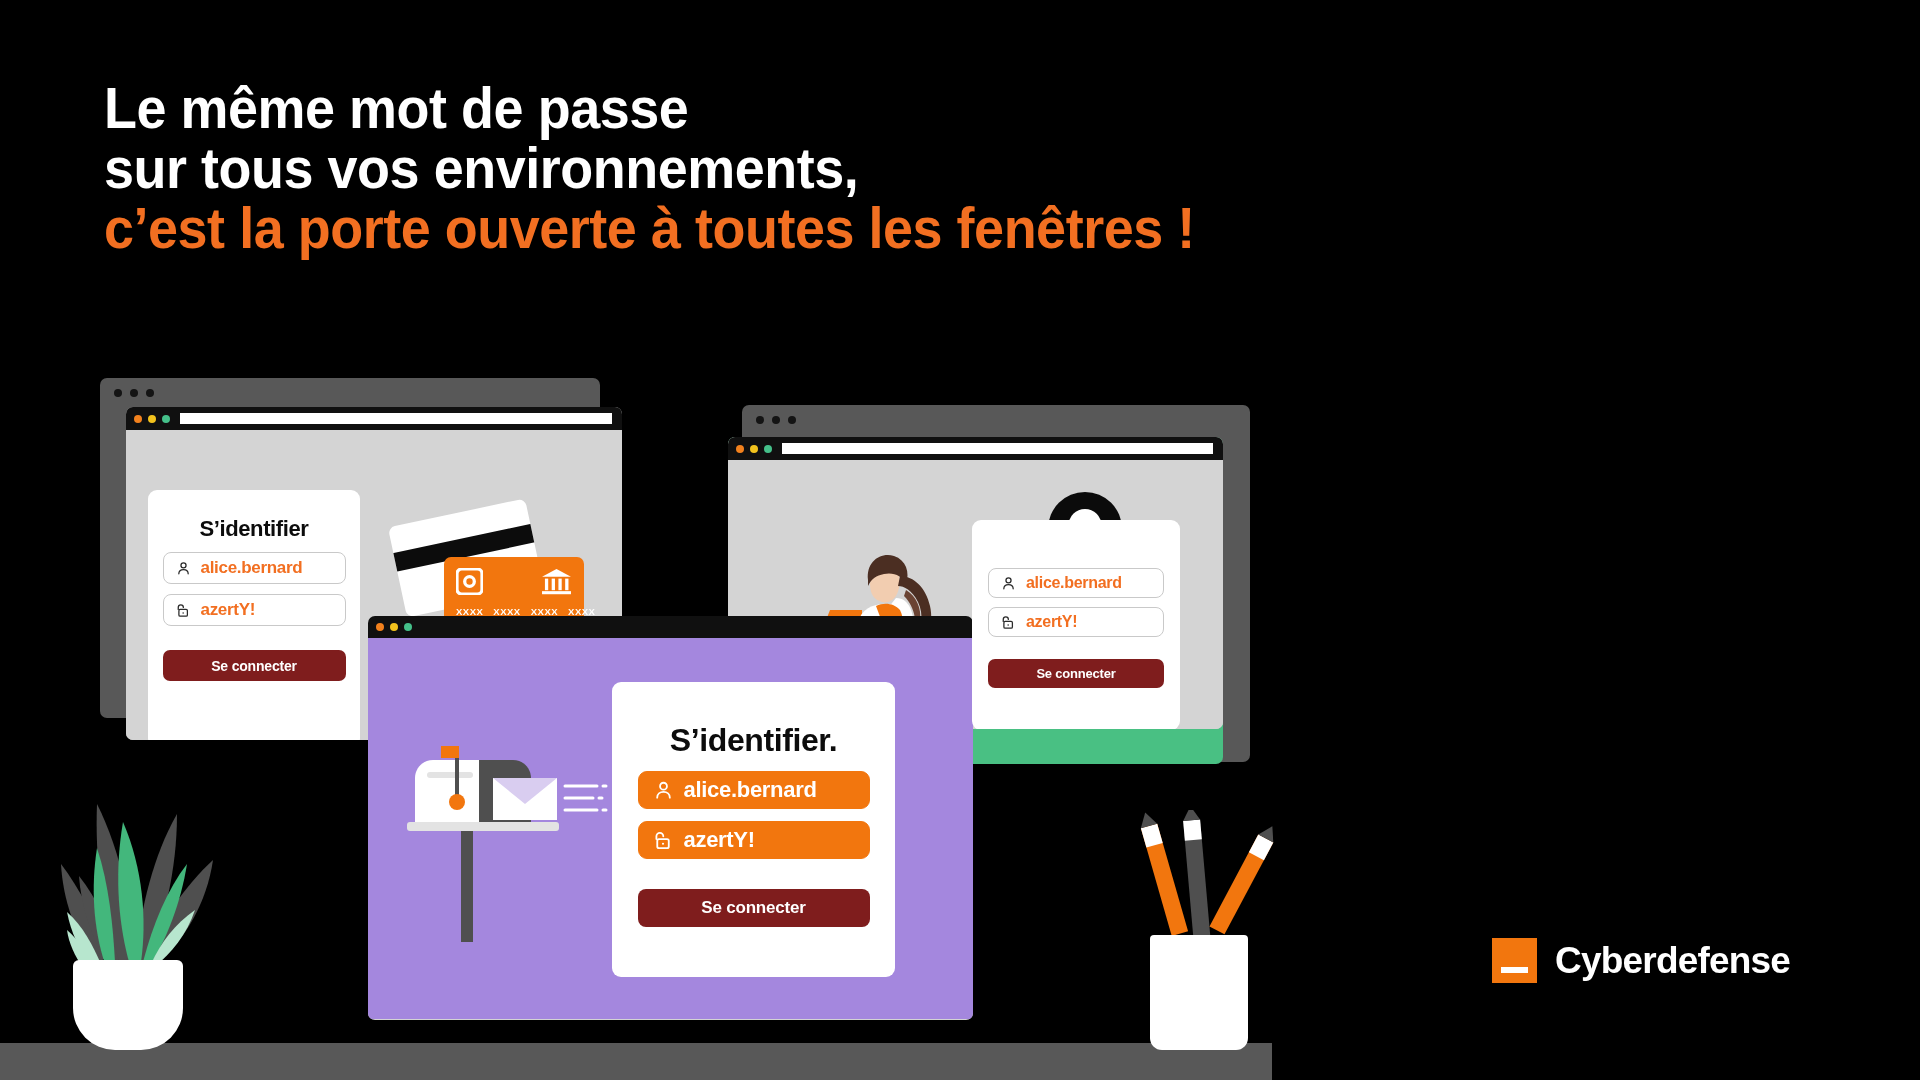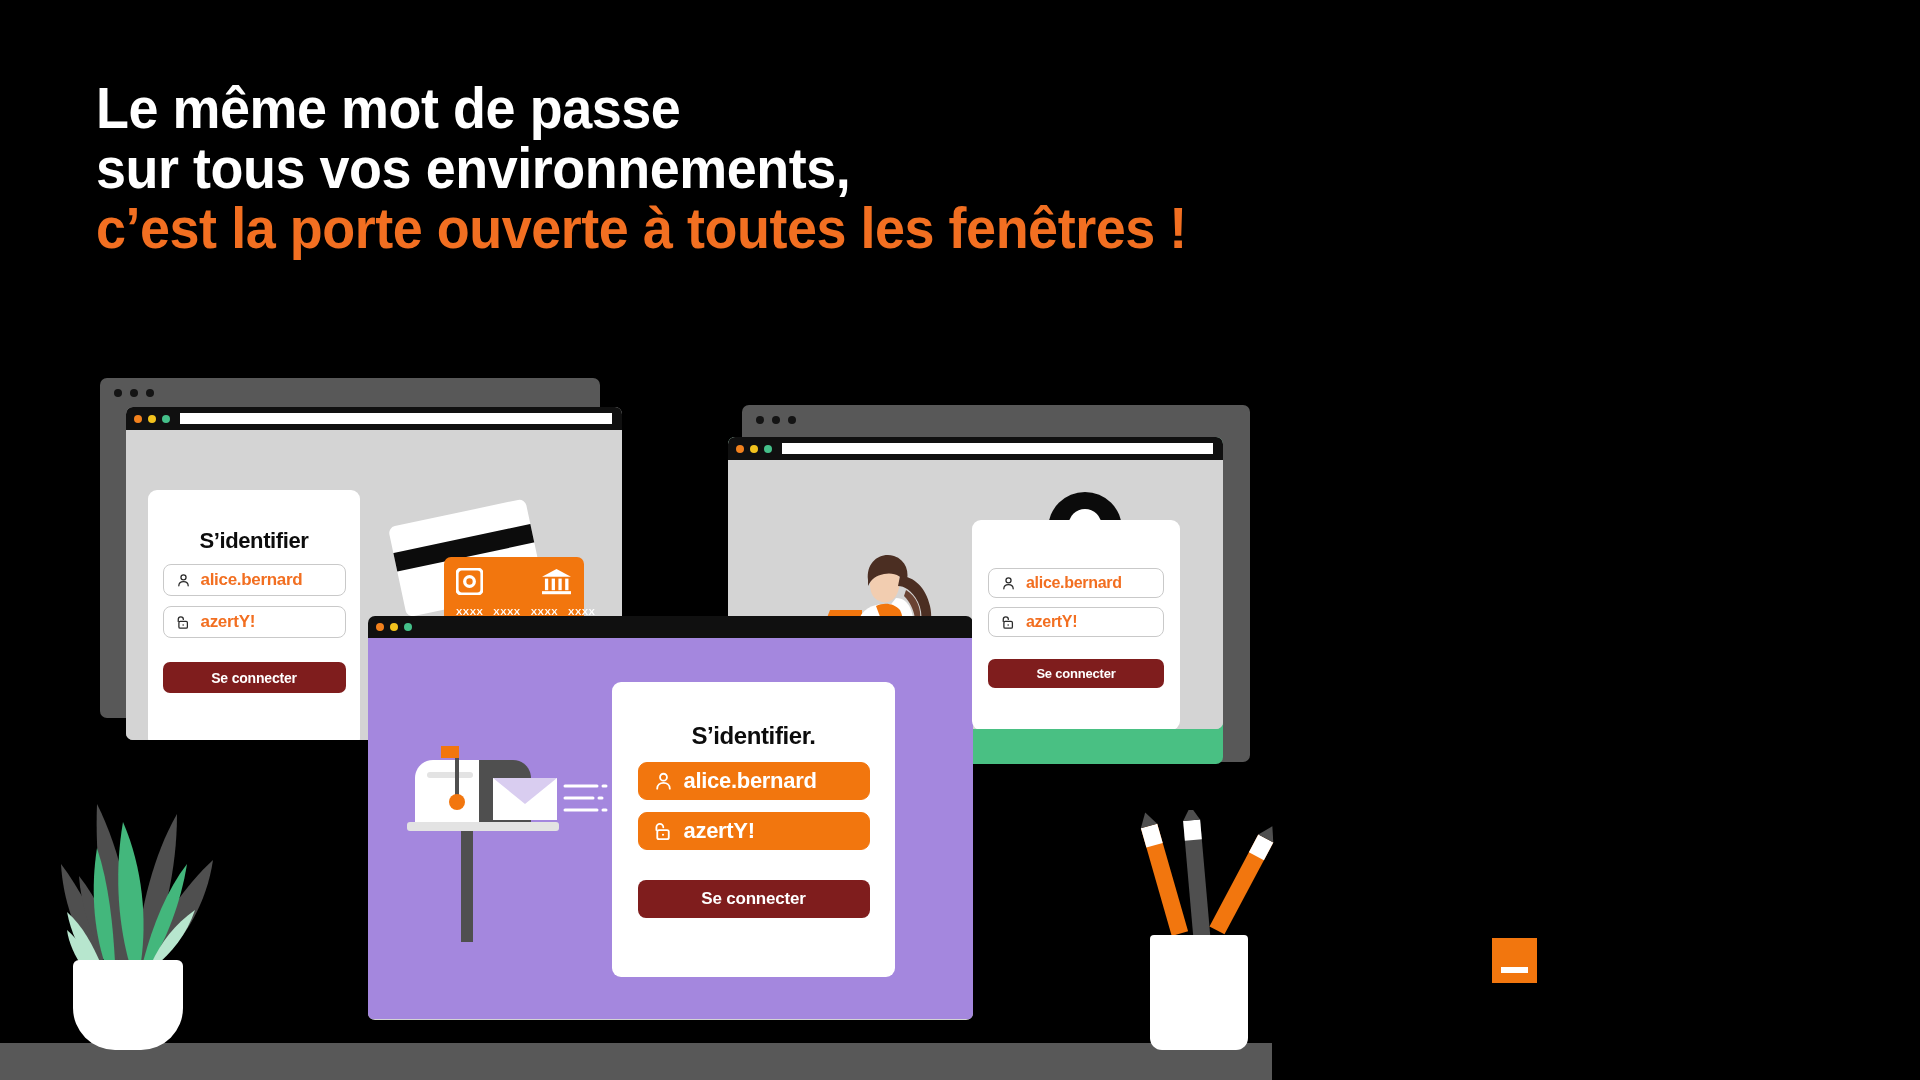--- a/index.html
+++ b/index.html
@@ -11,21 +11,21 @@
   }
   #stage {
     position: relative;
     width: 1920px; height: 1080px;
     background: #000000;
   }
 
   
   #headline {
     position: absolute;
-    left: 96px; top: 78px;
+    left: 104px; top: 78px;
     width: 1300px;
   }
   #headline .line {
     font-family: "Liberation Sans Narrow", "Liberation Sans", sans-serif;
     font-weight: 700;
     font-size: 58px;
     line-height: 60px;
     letter-spacing: -0.5px;
     transform: scaleX(0.93);
     transform-origin: left center;
@@ -138,21 +138,21 @@
   }
 
   
   .icn { display: block; flex: 0 0 auto; }
 
   
   #w1-back { left: 100px; top: 378px; width: 500px; height: 340px; }
   #w1 { left: 126px; top: 407px; width: 496px; height: 333px; }
   #w1 .card {
     left: 22px; top: 60px; width: 212px; height: 257px;
-    padding-top: 38px;
+    padding-top: 26px;
   }
   #w1 .card .title { font-size: 22px; }
   #w1 .field { width: 183px; height: 32px; padding: 0 11px; margin-top: 10px; }
   #w1 .field .val { font-size: 17px; }
   #w1 .field:first-of-type { margin-top: 26px; }
   #w1 .btn { width: 183px; height: 31px; font-size: 14px; margin-top: 24px; }
 
   
   #cards { position: absolute; left: 268px; top: 78px; width: 200px; height: 150px; }
   #card-white {
@@ -236,21 +236,21 @@
 
   
   #w3 { left: 368px; top: 616px; width: 605px; height: 404px; }
   #w3 .bar { background: #101010; height: 22px; }
   #w3 .body { background: #A487DE; }
   #mailbox { position: absolute; left: 25px; top: 108px; width: 230px; height: 200px; }
   #w3 .card {
     left: 244px; top: 44px; width: 283px; height: 295px;
     padding-top: 40px;
   }
-  #w3 .card .title { font-size: 24px; }
+  #w3 .card .title { font-size: 32px; }
   #w3 .field { width: 232px; height: 38px; padding: 0 13px; margin-top: 12px; border-radius: 9px; }
   #w3 .field:first-of-type { margin-top: 36px; }
   #w3 .field .val { font-size: 22px; }
   #w3 .btn { width: 232px; height: 38px; font-size: 17px; margin-top: 30px; border-radius: 8px; }
 
   
   #plant { position: absolute; left: 45px; top: 760px; width: 200px; height: 290px; }
   #plant .pot {
     position: absolute; left: 28px; bottom: 0;
     width: 110px; height: 90px;
@@ -555,15 +555,16 @@
         <path d="M120 22 L128.5 8 L137 22 Z" fill="#4F4F4F"></path>
       </g>
     </svg>
     <div class="cup"></div>
   </div>
 
   <div id="logo">
     <span class="mark">
       <span class="bar"></span>
     </span>
+    <span class="name">Cyberdefense</span>
   </div>
 
 </div>
 
 </body></html>

